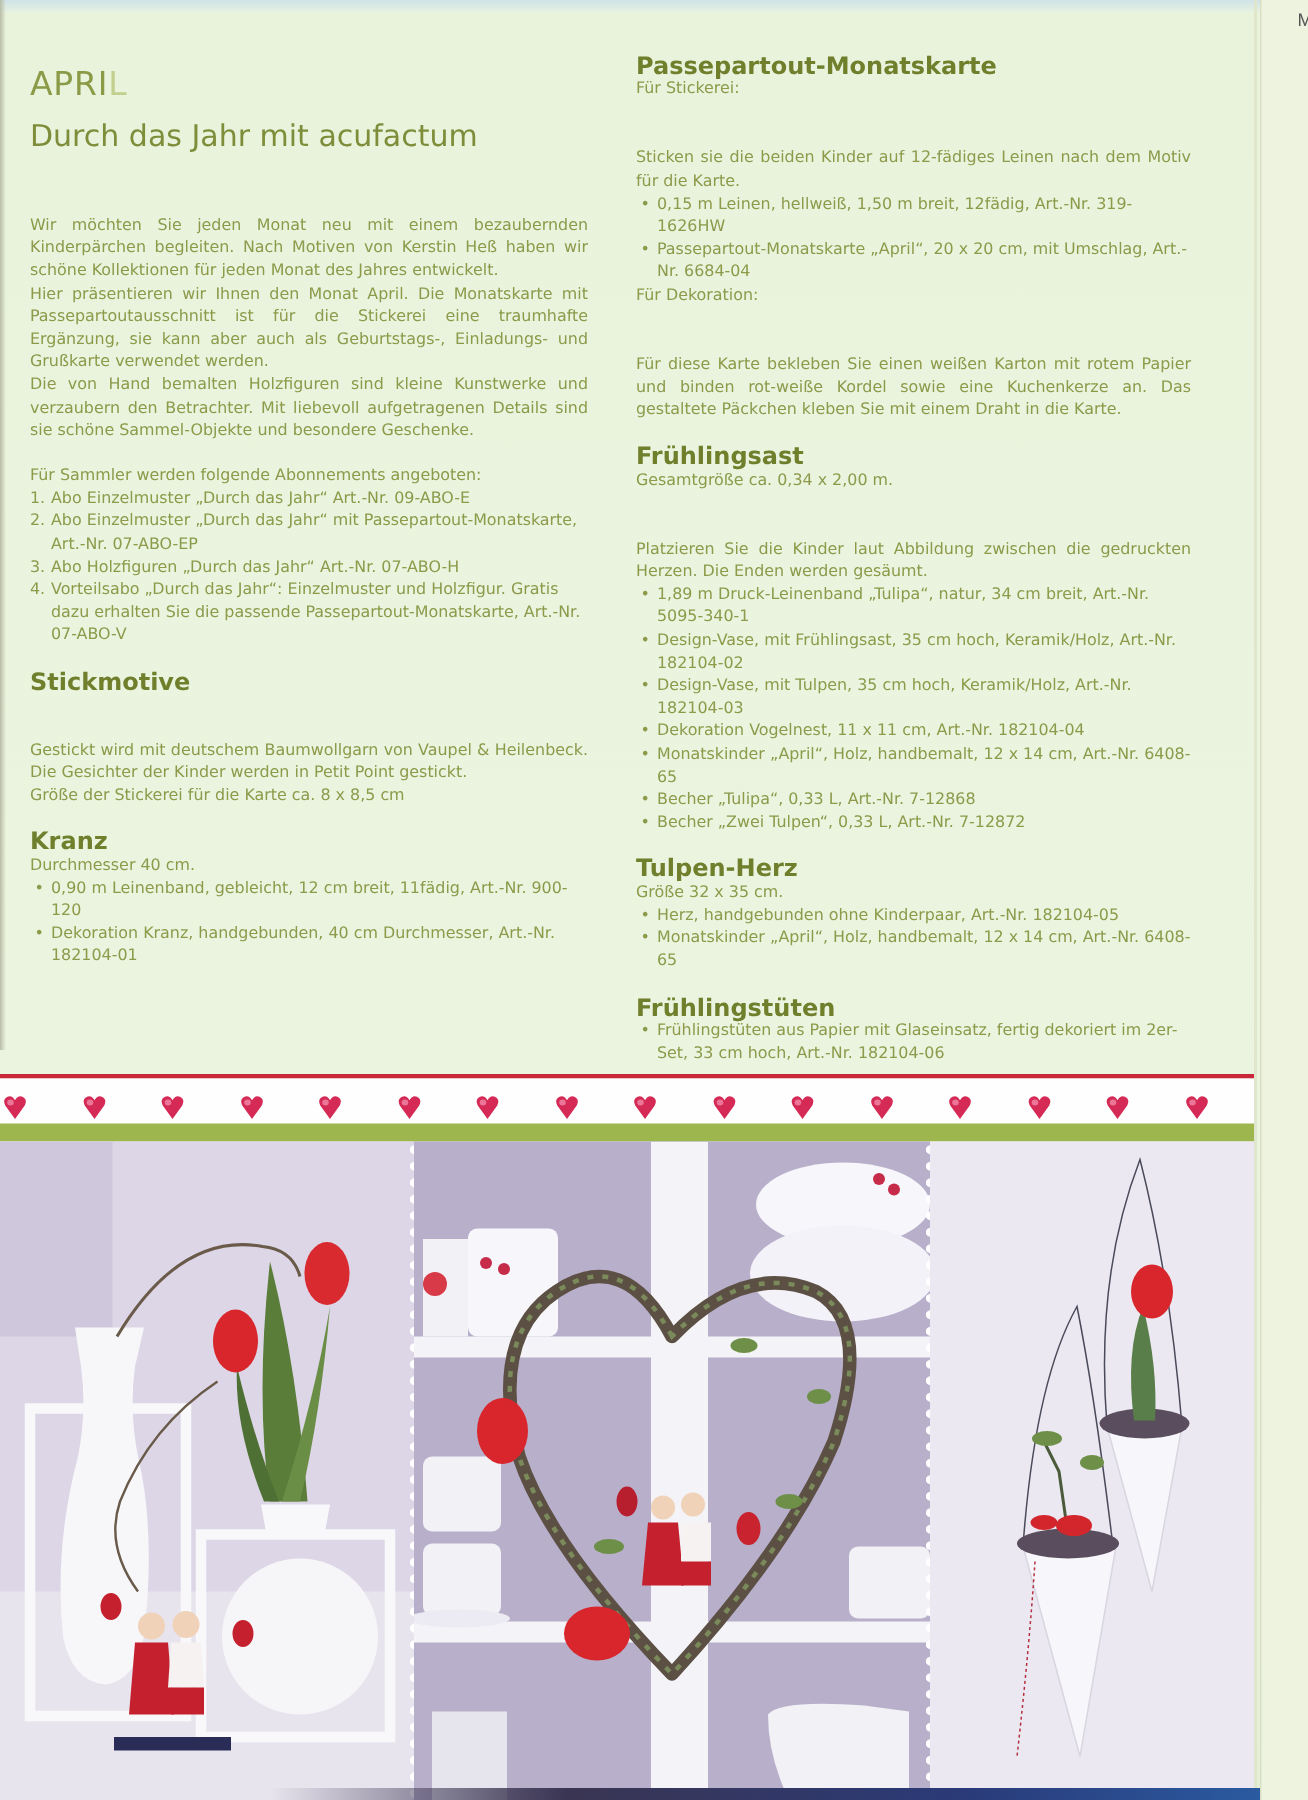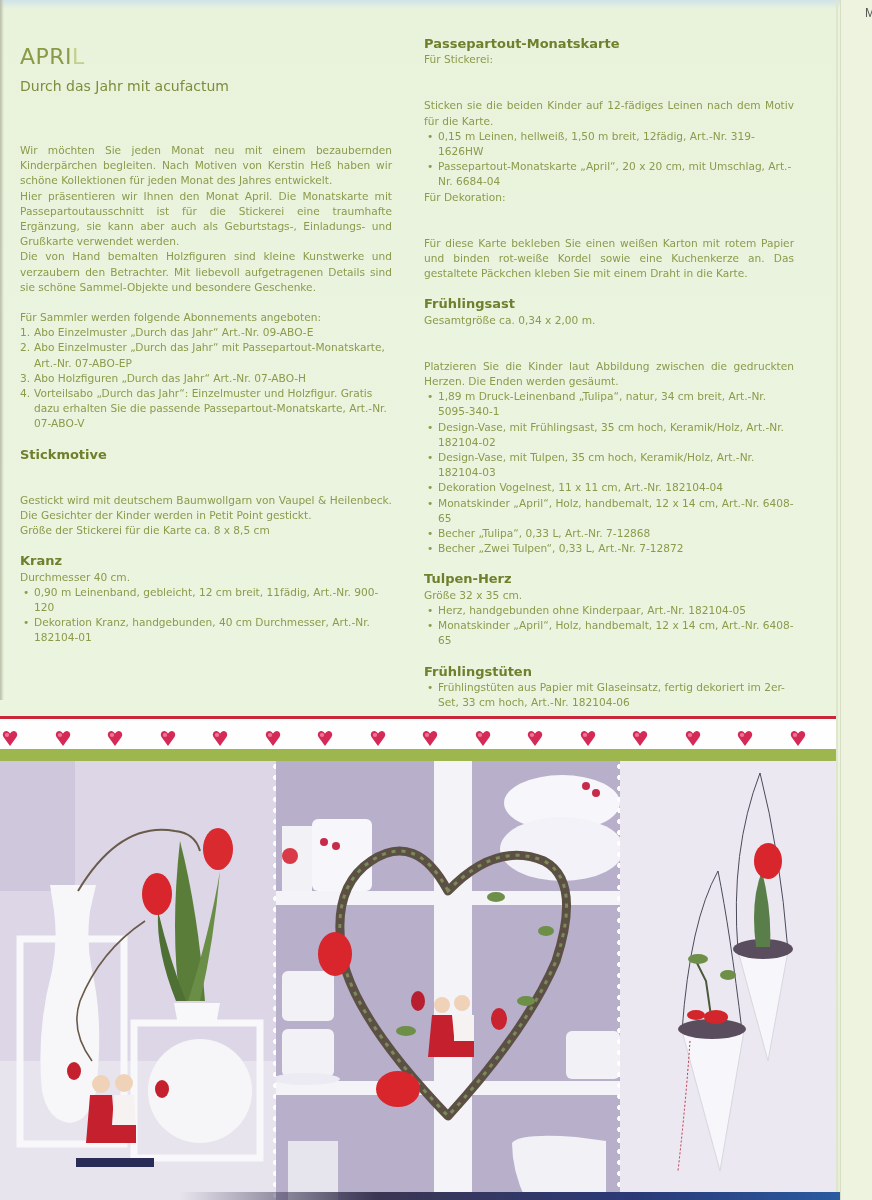--- a/index.html
+++ b/index.html
@@ -37,34 +37,34 @@
   }
 
   .title {
     position: absolute; left: 20px; top: 44px;
     font-family: "DejaVu Sans", sans-serif; font-size: 22px; color: #8a9a46;
     letter-spacing: 0.5px; font-weight: normal;
   }
   .title .light { color: #c3cf8c; }
   .subtitle {
     position: absolute; left: 20px; top: 78px;
-    font-size: 14px; color: #7e8d3a;
+    font-size: 20px; color: #7e8d3a;
   }
 
   .col {
     position: absolute; color: #8c9a4a;
     font-size: 10.6px; line-height: 15.2px;
   }
   .col-left { left: 20px; top: 112px; width: 372px; }
   .col-right { left: 424px; top: 36px; width: 370px; }
   .justify { text-align: justify; margin-top: 31px; }
   .para { margin-bottom: 0; }
   .gap { height: 15px; }
   .heading {
-    font-weight: bold; color: #6f7f2c; font-size: 13px;
+    font-weight: bold; color: #6f7f2c; font-size: 16px;
     margin-bottom: 1px;
   }
   ul.bullets { list-style: none; }
   ul.bullets li { position: relative; padding-left: 14px; }
   ul.bullets li::before {
     content: "\2022"; position: absolute; left: 3px; top: 0; color: #8c9a4a;
   }
   ol.numbered { list-style: none; }
   ol.numbered li { position: relative; padding-left: 14px; }
   ol.numbered li .num { position: absolute; left: 0; top: 0; }

